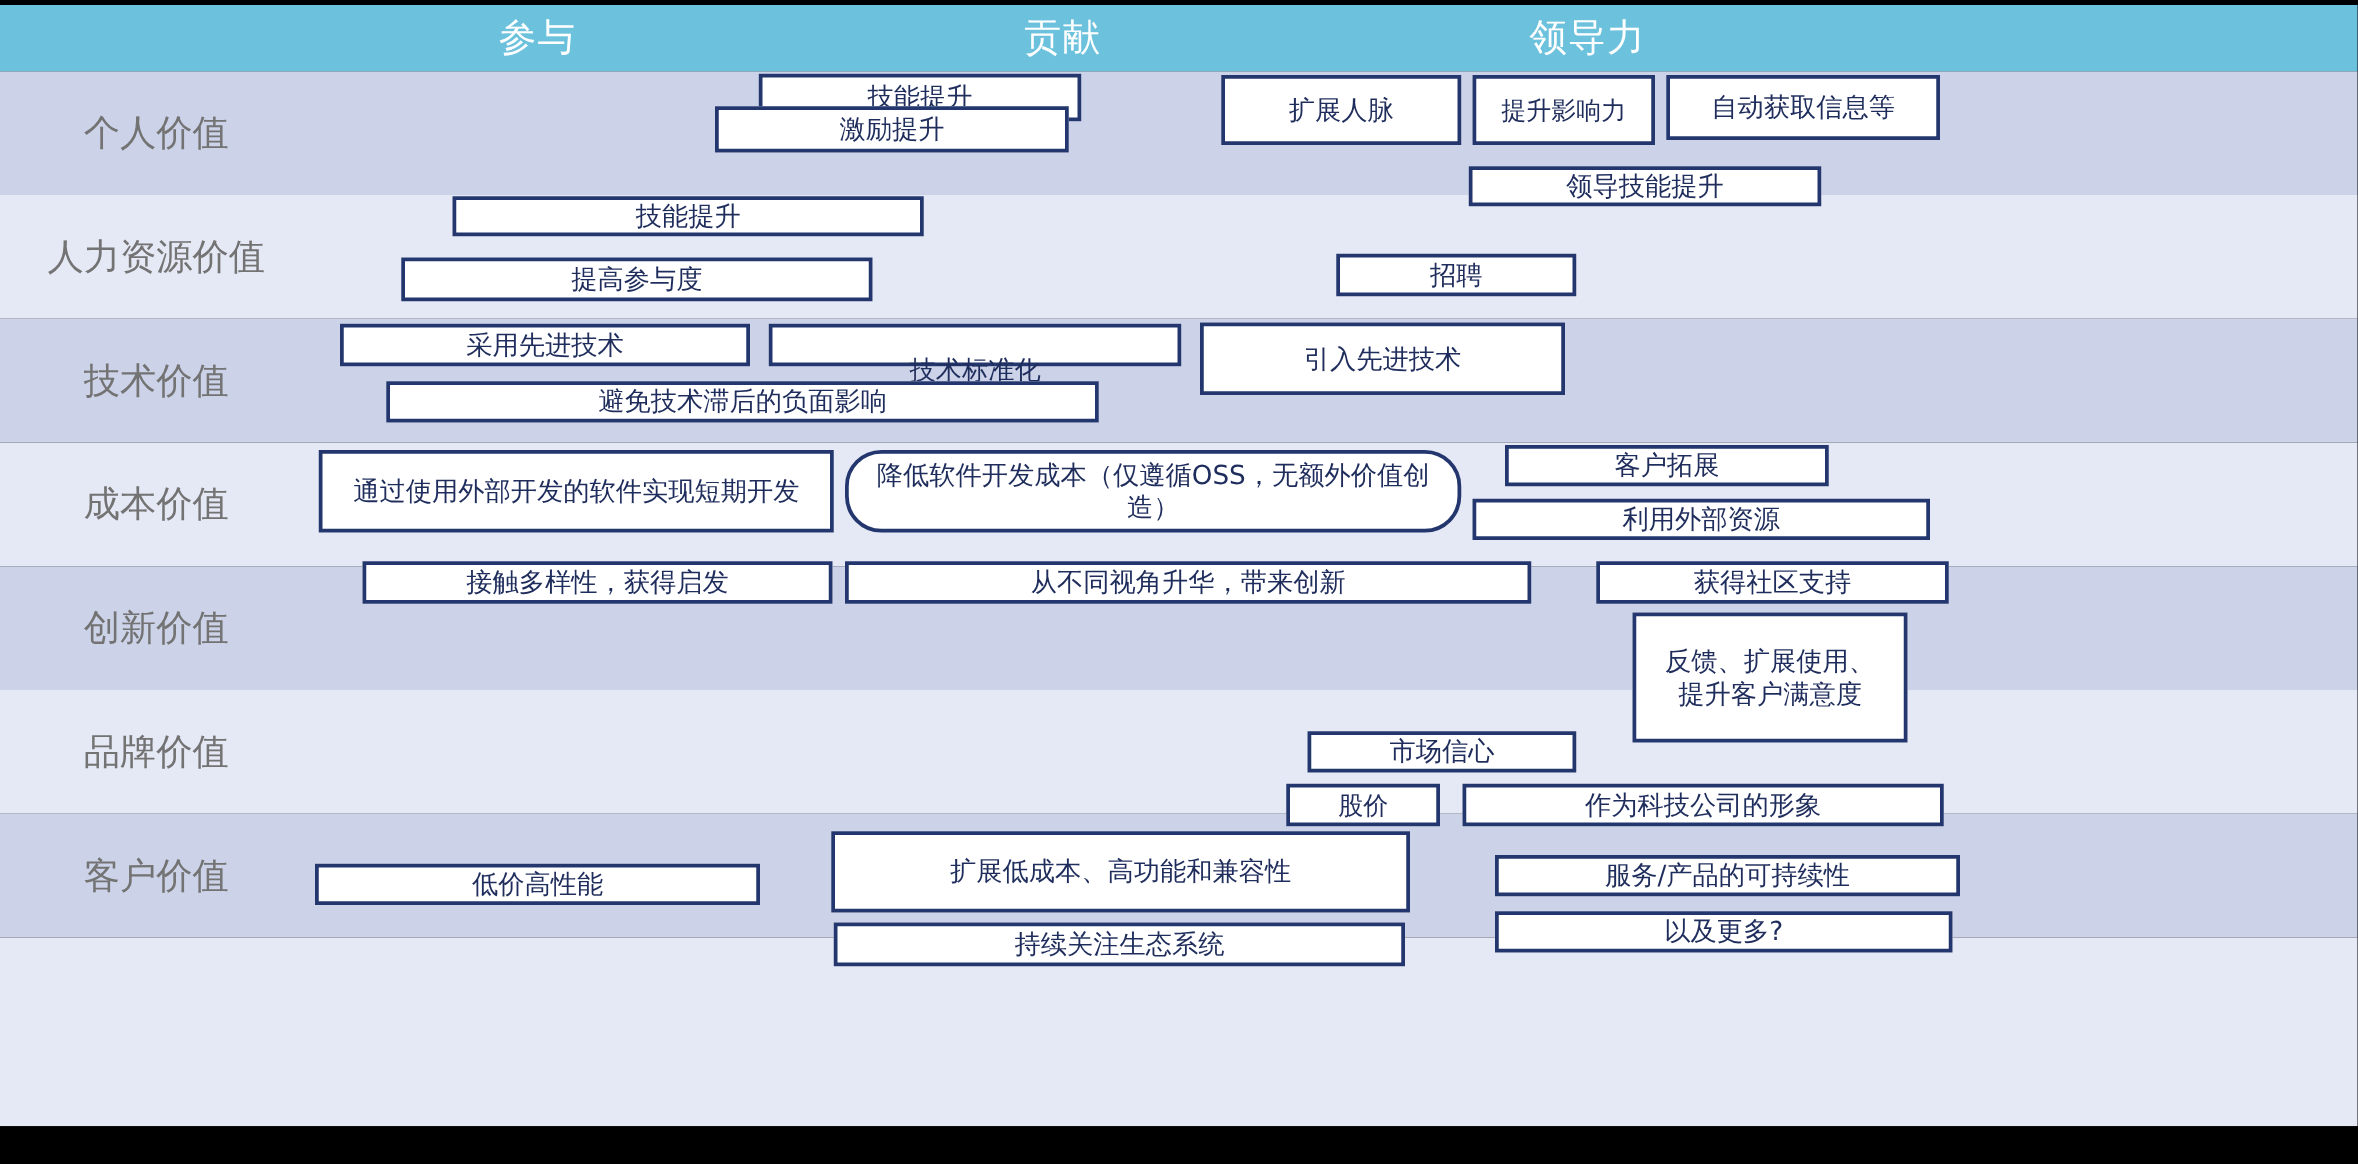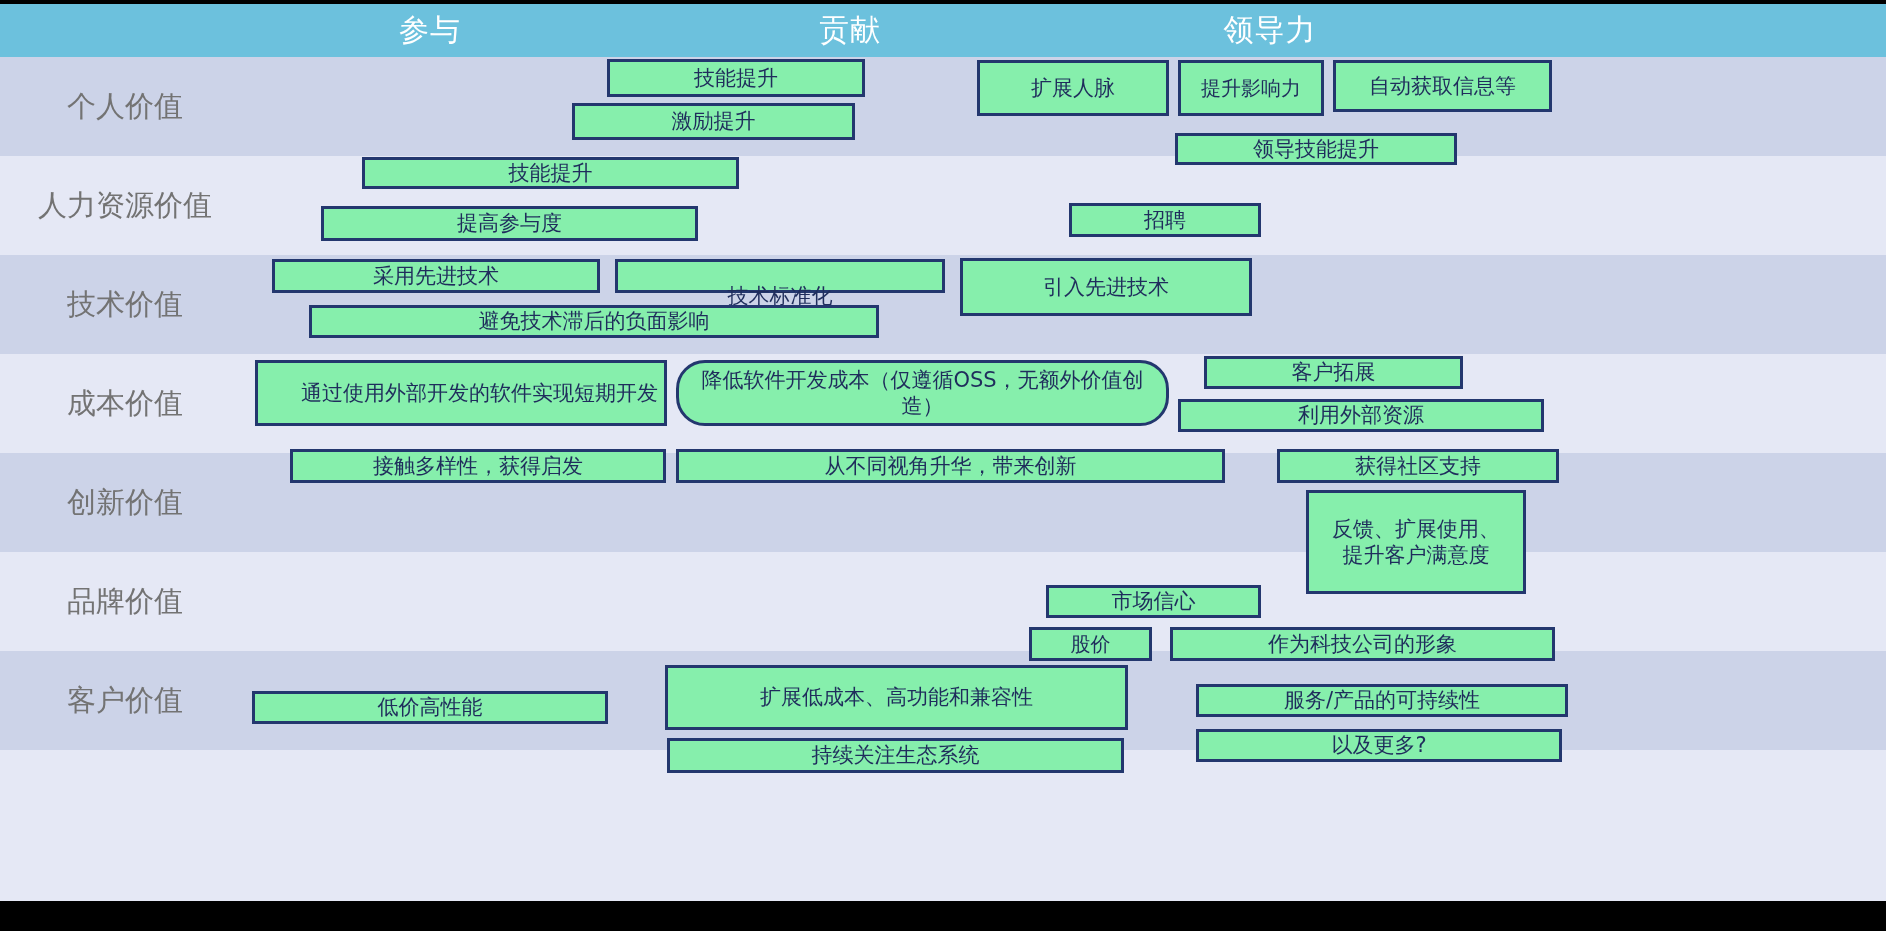--- a/index.html
+++ b/index.html
@@ -32,21 +32,21 @@
 
   .row-label{
     position:absolute;left:0;width:250px;
     display:flex;align-items:center;justify-content:center;
     color:#737373;font-size:29px;white-space:nowrap;
     pointer-events:none;
   }
   
   .item{
     position:absolute;
-    background:#86efac;
+    background:#ffffff;
     border:3px solid #23376e;
     color:#1f2d5c;
     display:flex;align-items:center;justify-content:center;
     text-align:center;
     font-size:21px;
     line-height:1.25;
     box-sizing:border-box;
     padding:2px 6px;
   }
   .item.small{font-size:20px;}
@@ -89,21 +89,21 @@
       <div class="row-label" style="top: 354px; height: 99px;">成本价值</div>
       <div class="row-label" style="top: 453px; height: 99px;">创新价值</div>
       <div class="row-label" style="top: 552px; height: 99px;">品牌价值</div>
       <div class="row-label" style="top: 651px; height: 99px;">客户价值</div>
     </div>
 
   <div id="items">
       <div class="item" style="left: 607px; top: 59px; width: 258px; height: 38px;">
         <span style="white-space: pre-line;">技能提升</span>
       </div>
-      <div class="item" style="left: 572px; top: 103px; width: 283px; height: 37px;">
+      <div class="item" style="left: 572px; top: 85px; width: 283px; height: 37px;">
         <span style="white-space: pre-line;">激励提升</span>
       </div>
       <div class="item" style="left: 977px; top: 60px; width: 192px; height: 56px;">
         <span style="white-space: pre-line;">扩展人脉</span>
       </div>
       <div class="item small" style="left: 1178px; top: 60px; width: 146px; height: 56px;">
         <span style="white-space: pre-line;">提升影响力</span>
       </div>
       <div class="item" style="left: 1333px; top: 60px; width: 219px; height: 52px;">
         <span style="white-space: pre-line;">自动获取信息等</span>
@@ -125,21 +125,21 @@
       </div>
       <div class="item" style="left: 615px; top: 259px; width: 330px; height: 34px;">
         <span style="white-space: pre-line; margin-top: 40px;">技术标准化</span>
       </div>
       <div class="item" style="left: 960px; top: 258px; width: 292px; height: 58px;">
         <span style="white-space: pre-line;">引入先进技术</span>
       </div>
       <div class="item" style="left: 309px; top: 305px; width: 570px; height: 33px;">
         <span style="white-space: pre-line;">避免技术滞后的负面影响</span>
       </div>
-      <div class="item" style="left: 255px; top: 360px; width: 412px; height: 66px; justify-content: flex-end;">
+      <div class="item" style="left: 255px; top: 360px; width: 412px; height: 66px;">
         <span style="white-space: pre-line;">通过使用外部开发的软件实现短期开发</span>
       </div>
       <div class="item" style="left: 676px; top: 360px; width: 493px; height: 66px; border-radius: 29px;">
         <span style="white-space: pre-line;">降低软件开发成本（仅遵循OSS，无额外价值创造）</span>
       </div>
       <div class="item" style="left: 1204px; top: 356px; width: 259px; height: 33px;">
         <span style="white-space: pre-line;">客户拓展</span>
       </div>
       <div class="item" style="left: 1178px; top: 399px; width: 366px; height: 33px;">
         <span style="white-space: pre-line;">利用外部资源</span>

